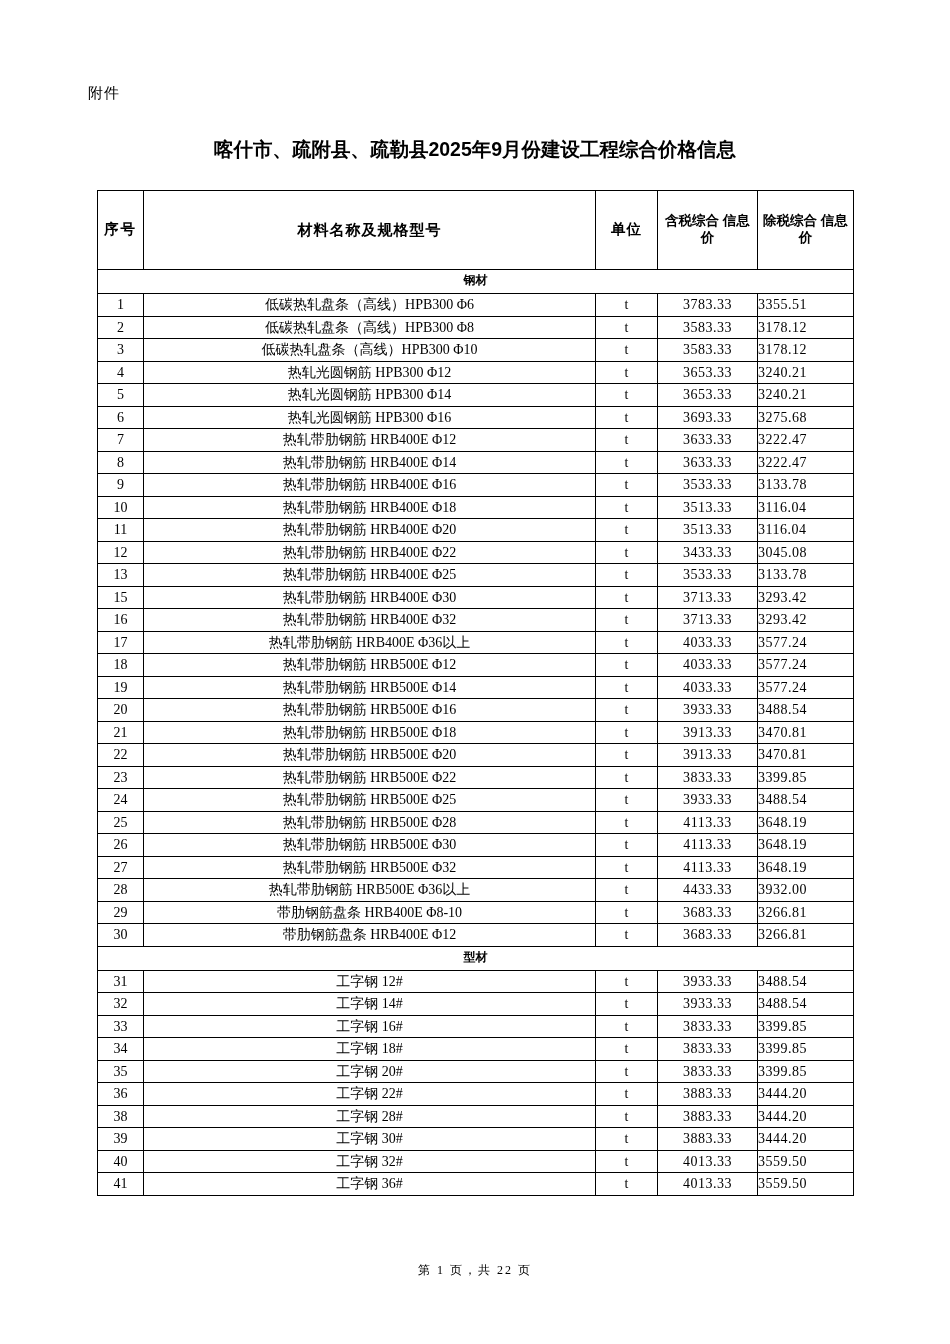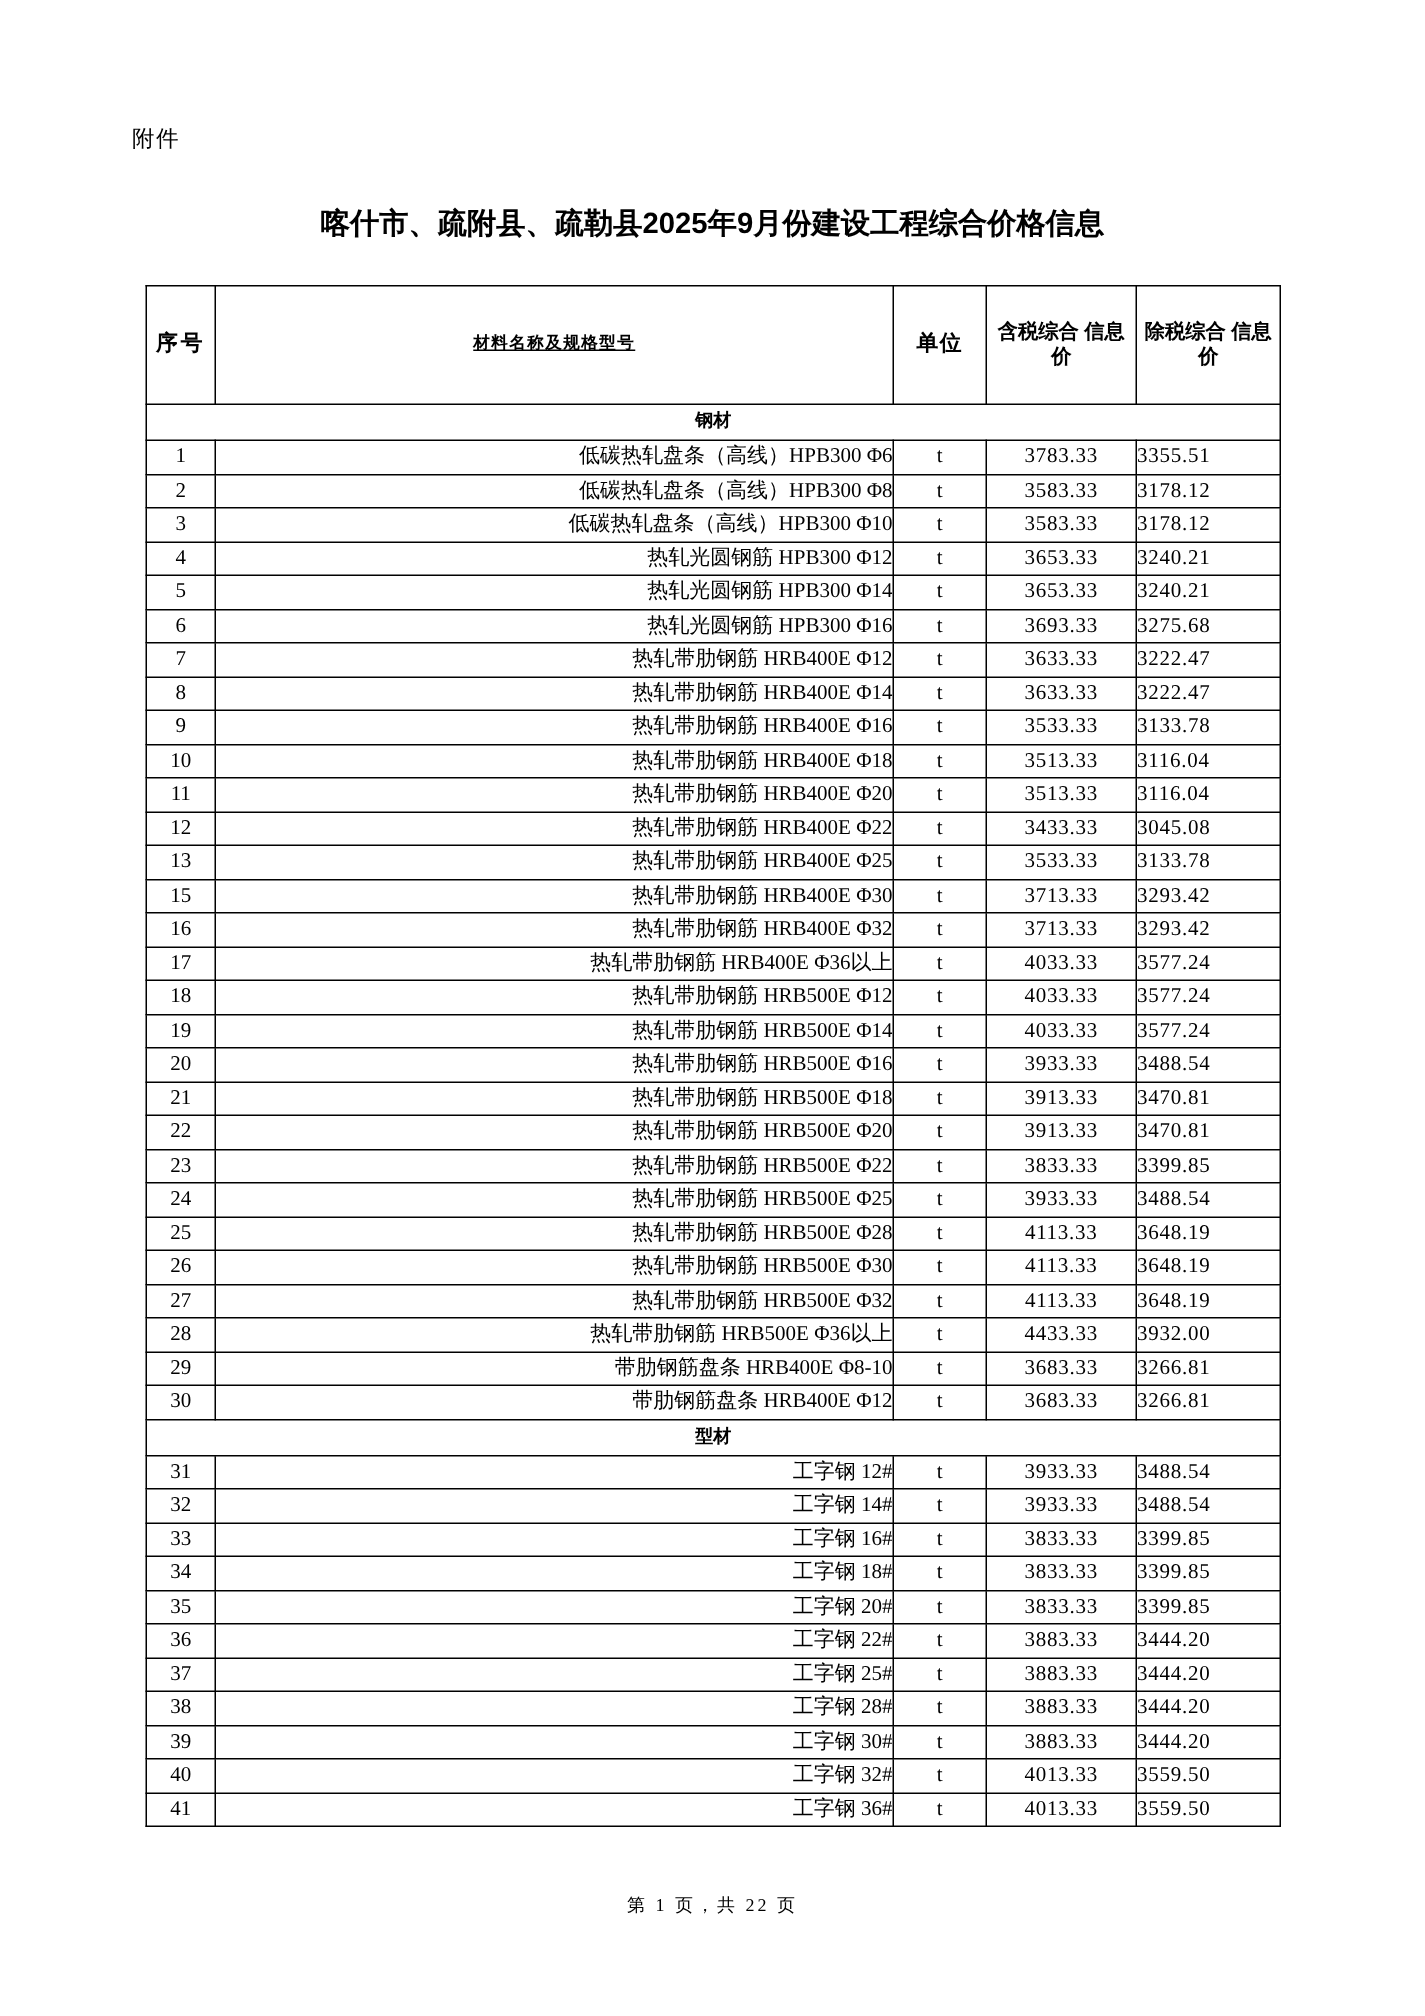--- a/index.html
+++ b/index.html
@@ -76,21 +76,21 @@
   tr.head-row td {
     height: 74px;
     text-align: center;
     font-family: "Liberation Sans", "DejaVu Sans", sans-serif;
     font-size: 14.5px;
     font-weight: bold;
     line-height: 1.2;
     padding: 2px 3px;
   }
   tr.head-row td.h-idx { letter-spacing: 2px; }
-  tr.head-row td.h-name { letter-spacing: 1px; font-size: 11px; text-decoration: underline; }
+  tr.head-row td.h-name { letter-spacing: 1px; font-size: 15px; }
   tr.head-row td.h-unit { letter-spacing: 1px; }
   tr.head-row td.h-price { font-size: 13.5px; line-height: 1.25; }
 
   
   tr.section-row td {
     height: 20px;
     text-align: center;
     font-family: "Liberation Sans", "DejaVu Sans", sans-serif;
     font-size: 12px;
     font-weight: bold;
@@ -100,21 +100,21 @@
 
   
   tr.data-row td {
     height: 21.5px;
     line-height: 21.5px;
     font-size: 14px;
     font-family: "Liberation Serif", "DejaVu Serif", serif;
   }
   td.d-idx  { text-align: center; }
   td.d-name {
-    text-align: right;
+    text-align: center;
     padding-left: 3px;
     font-family: "Liberation Sans", "DejaVu Sans", sans-serif;
     font-size: 13.5px;
     white-space: nowrap;
     overflow: hidden;
   }
   td.d-unit  { text-align: center; }
   td.d-taxin { text-align: center; letter-spacing: 0.5px; }
   td.d-taxex { text-align: left; letter-spacing: 0.5px; }
 
@@ -401,27 +401,20 @@
             <td class="d-taxex">3399.85</td>
           </tr>
           <tr class="data-row">
             <td class="d-idx">36</td>
             <td class="d-name">工字钢    22#</td>
             <td class="d-unit">t</td>
             <td class="d-taxin">3883.33</td>
             <td class="d-taxex">3444.20</td>
           </tr>
           <tr class="data-row">
-            <td class="d-idx">37</td>
-            <td class="d-name">工字钢    25#</td>
-            <td class="d-unit">t</td>
-            <td class="d-taxin">3883.33</td>
-            <td class="d-taxex">3444.20</td>
-          </tr>
-          <tr class="data-row">
             <td class="d-idx">38</td>
             <td class="d-name">工字钢    28#</td>
             <td class="d-unit">t</td>
             <td class="d-taxin">3883.33</td>
             <td class="d-taxex">3444.20</td>
           </tr>
           <tr class="data-row">
             <td class="d-idx">39</td>
             <td class="d-name">工字钢    30#</td>
             <td class="d-unit">t</td>

